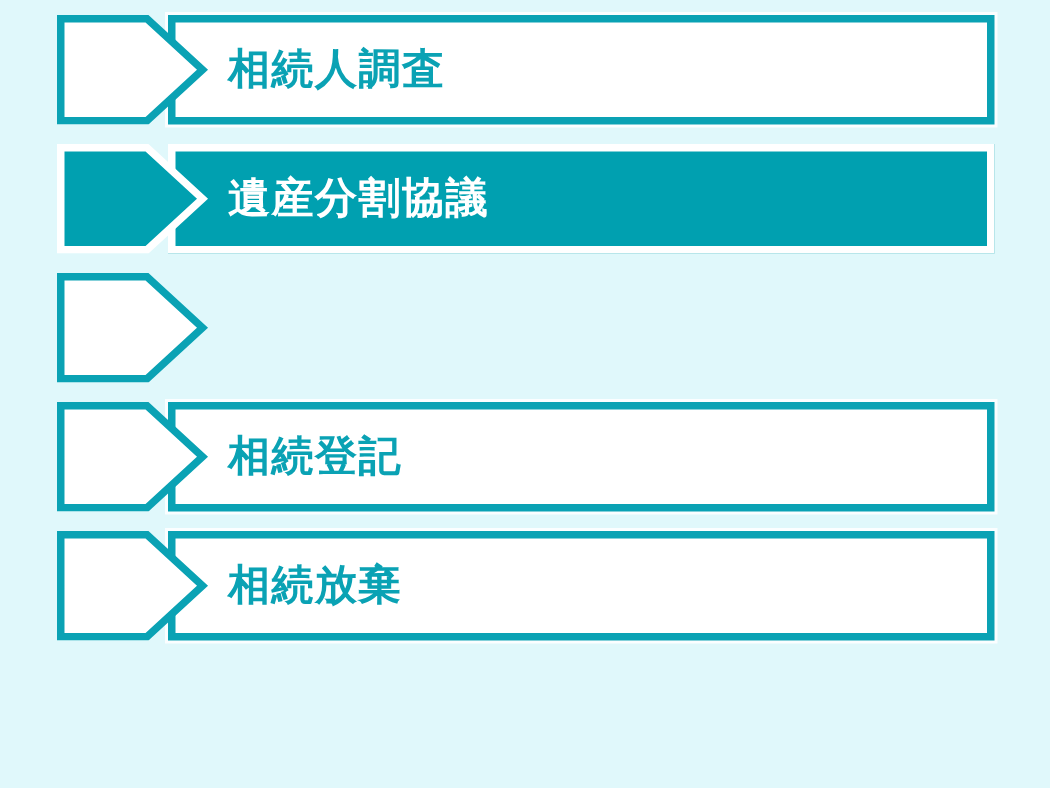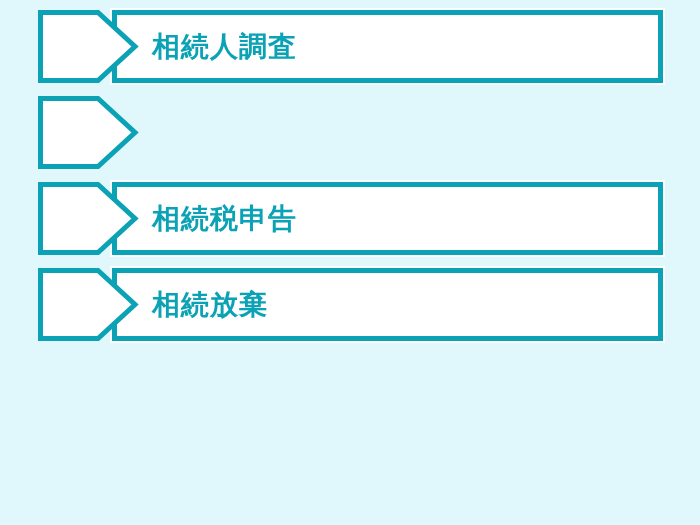--- a/index.html
+++ b/index.html
@@ -78,30 +78,38 @@
   <div class="step-row">
     <div class="banner">
       <span class="step-label">相続人調査</span>
     </div>
     <svg class="arrow" width="103" height="73" viewBox="0 0 103 73" aria-hidden="true">
       <polygon class="arrow-shape" points="2.5,2.5 60,2.5 97,36.5 60,70.5 2.5,70.5"></polygon>
     </svg>
   </div>
 
 
+  <div class="step-row active">
+    <div class="banner">
+      <span class="step-label">遺産分割協議</span>
+    </div>
+    <svg class="arrow" width="103" height="73" viewBox="0 0 103 73" aria-hidden="true">
+      <polygon class="arrow-shape" points="2.5,2.5 60,2.5 97,36.5 60,70.5 2.5,70.5"></polygon>
+    </svg>
+  </div>
 
   <div class="step-row">
     <svg class="arrow" width="103" height="73" viewBox="0 0 103 73" aria-hidden="true">
       <polygon class="arrow-shape" points="2.5,2.5 60,2.5 97,36.5 60,70.5 2.5,70.5"></polygon>
     </svg>
   </div>
 
   <div class="step-row">
     <div class="banner">
-      <span class="step-label">相続税申告</span>
+      <span class="step-label">相続登記</span>
     </div>
     <svg class="arrow" width="103" height="73" viewBox="0 0 103 73" aria-hidden="true">
       <polygon class="arrow-shape" points="2.5,2.5 60,2.5 97,36.5 60,70.5 2.5,70.5"></polygon>
     </svg>
   </div>
 
   <div class="step-row">
     <div class="banner">
       <span class="step-label">相続放棄</span>
     </div>

